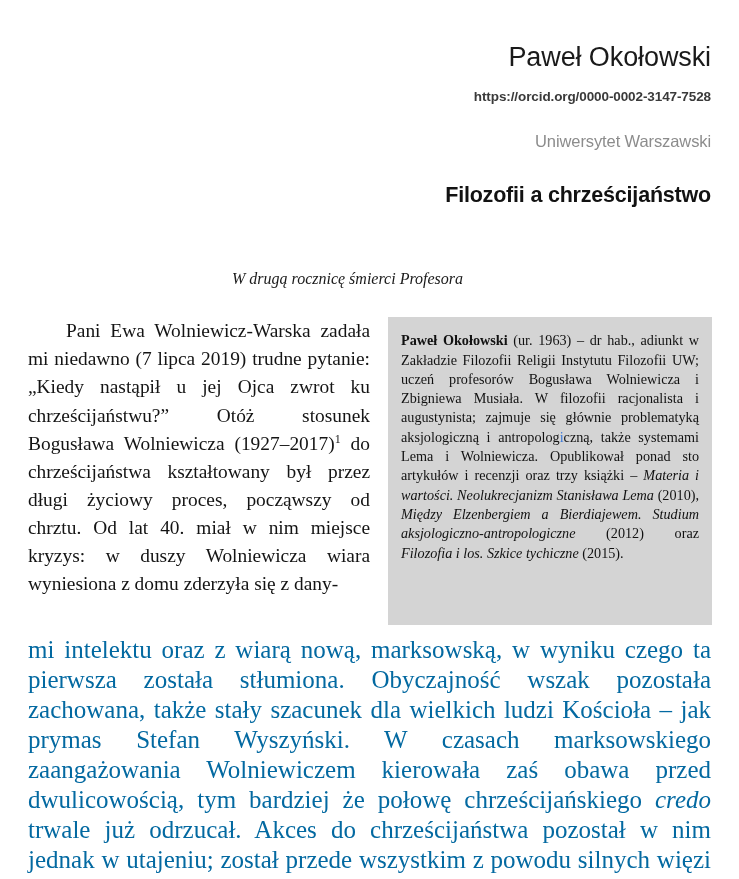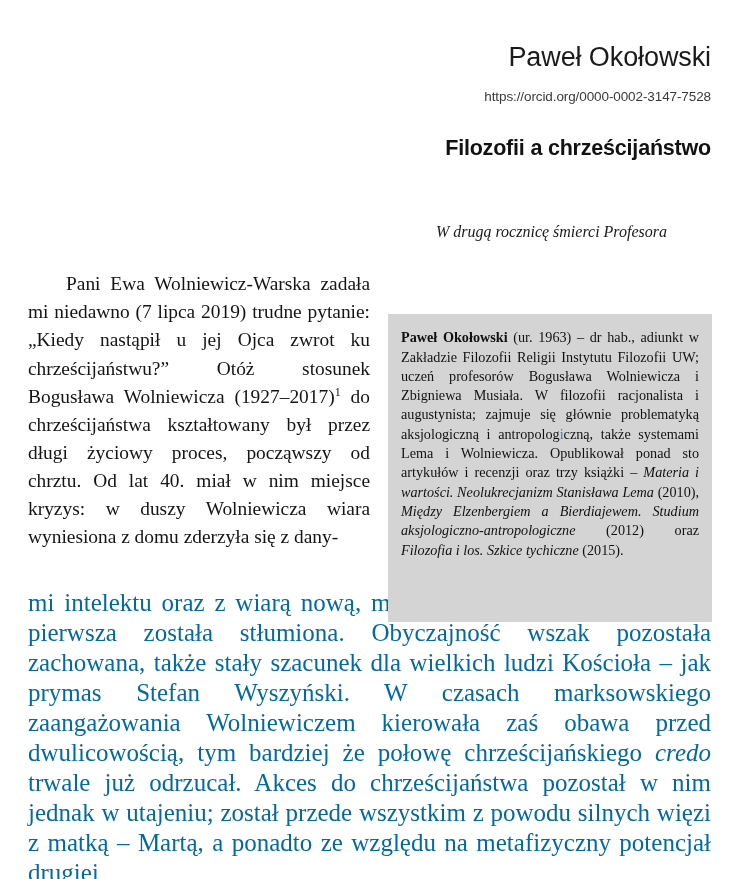--- a/index.html
+++ b/index.html
@@ -35,38 +35,39 @@
     letter-spacing: -0.1px;
     color: #1a1a1a;
     line-height: 1.12;
   }
   .orcid {
     font-family: "Liberation Sans", sans-serif;
     font-size: 13.5px;
     color: #3a3a3a;
     margin-top: 17px;
     letter-spacing: -0.1px;
+    font-weight: bold;
   }
   .affiliation {
     font-family: "Liberation Sans", sans-serif;
     font-size: 16.5px;
     color: #8c8c8c;
     margin-top: 28px;
     letter-spacing: -0.1px;
   }
   .article-title {
     font-family: "Liberation Sans", sans-serif;
     font-size: 21.5px;
     font-weight: bold;
     color: #121212;
     margin-top: 32px;
     letter-spacing: -0.2px;
   }
   .dedication {
-    text-align: right;
+    text-align: center;
     font-family: "Liberation Serif", serif;
     font-style: italic;
     font-size: 16px;
     color: #1a1a1a;
     margin-top: 62px;
     padding-right: 44px;
   }
 
   
   .columns {
@@ -96,21 +97,20 @@
     width: 324px;
     box-sizing: border-box;
     background: #d4d4d4;
     padding: 14px 13px 13px 13px;
     font-size: 14.2px;
     line-height: 19.3px;
     text-align: justify;
     text-justify: inter-word;
     color: #111111;
     min-height: 308px;
-    margin-top: 44px;
   }
   .bio-box p {
     margin: 0;
   }
   .bio-name {
     font-weight: bold;
   }
   .caret-i {
     color: #3b78d8;
   }
@@ -139,20 +139,21 @@
   }
 </style>
 </head>
 <body>
 
 <div class="page">
 
   <div class="header">
     <div class="author-name">Paweł Okołowski</div>
     <div class="orcid">https://orcid.org/0000-0002-3147-7528</div>
+    <div class="affiliation">Uniwersytet Warszawski</div>
     <div class="article-title">Filozofii a chrześcijaństwo</div>
   </div>
 
   <div class="dedication">W drugą rocznicę śmierci Profesora</div>
 
   <div class="columns">
 
     <div class="col-left">
       <p><span>Pani Ewa Wolniewicz-Warska zadała mi niedawno (7 lipca 2019) trudne pytanie: „Kiedy nastąpił u jej Ojca zwrot ku chrześcijaństwu?” Otóż stosunek Bogusława Wolniewicza (1927–2017)</span><sup class="fn">1</sup><span> do chrześcijaństwa kształtowany był przez długi życiowy proces, począwszy od chrztu. Od lat 40. miał w nim miejsce kryzys: w duszy Wolniewicza wiara wyniesiona z domu zderzyła się z dany-</span></p>
     </div>

